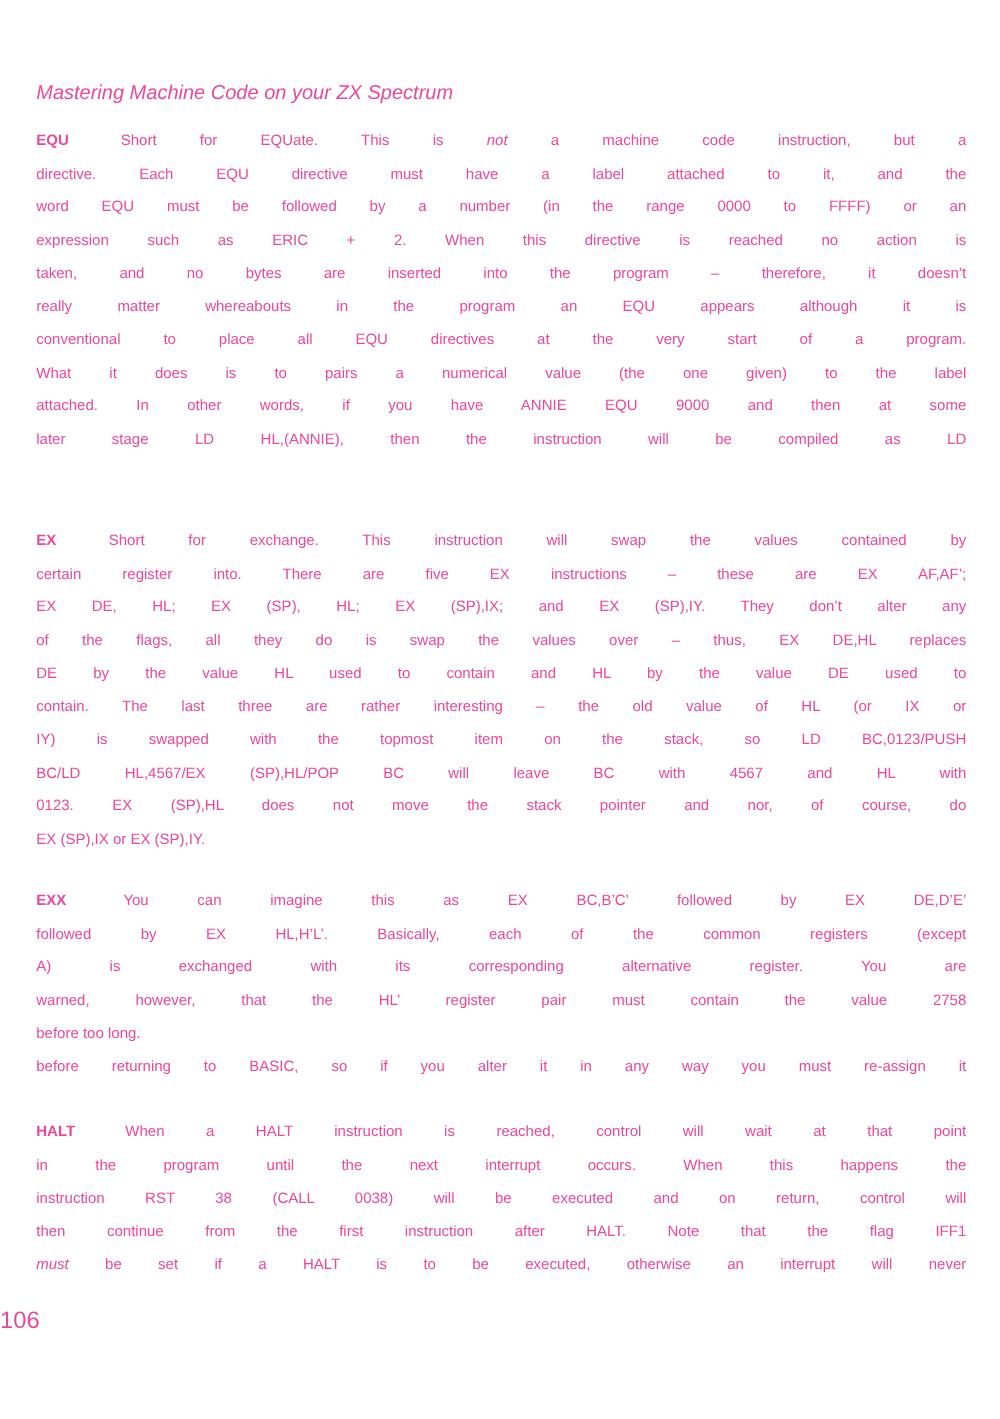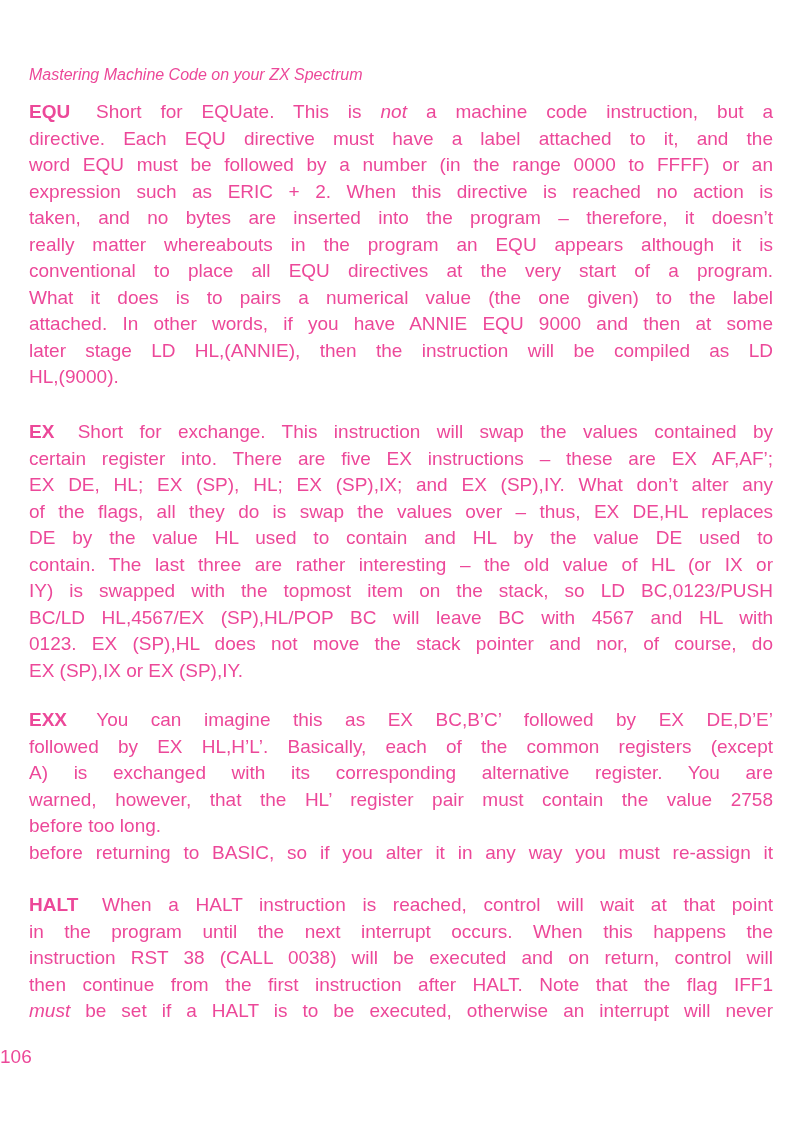--- a/index.html
+++ b/index.html
@@ -23,21 +23,21 @@
     top: 64px;
     font-size: 16px;
     line-height: 22px;
     font-style: italic;
     white-space: nowrap;
   }
   .para {
     position: absolute;
     left: 29px;
     width: 744px;
-    font-size: 19px;
+    font-size: 12px;
     line-height: 26.5px;
   }
   .para[data-para="0"] { top: 99px; }
   .para[data-para="1"] { top: 419px; }
   .para[data-para="2"] { top: 707px; }
   .para[data-para="3"] { top: 892px; }
   .ln {
     text-align: justify;
     text-align-last: justify;
     height: 26.5px;
@@ -72,27 +72,26 @@
       <div class="ln"><b>EQU</b> Short for EQUate. This is <i>not</i> a machine code instruction, but a</div>
       <div class="ln">directive. Each EQU directive must have a label attached to it, and the</div>
       <div class="ln">word EQU must be followed by a number (in the range 0000 to FFFF) or an</div>
       <div class="ln">expression such as ERIC + 2. When this directive is reached no action is</div>
       <div class="ln">taken, and no bytes are inserted into the program – therefore, it doesn’t</div>
       <div class="ln">really matter whereabouts in the program an EQU appears although it is</div>
       <div class="ln">conventional to place all EQU directives at the very start of a program.</div>
       <div class="ln">What it does is to pairs a numerical value (the one given) to the label</div>
       <div class="ln">attached. In other words, if you have ANNIE EQU 9000 and then at some</div>
       <div class="ln">later stage LD HL,(ANNIE), then the instruction will be compiled as LD</div>
-      <div class="ln last">HL,(9000).</div>
     </div>
 
   <div class="para" data-para="1">
       <div class="ln"><b>EX</b> Short for exchange. This instruction will swap the values contained by</div>
       <div class="ln">certain register into. There are five EX instructions – these are EX AF,AF’;</div>
-      <div class="ln">EX DE, HL; EX (SP), HL; EX (SP),IX; and EX (SP),IY. What don’t alter any</div>
+      <div class="ln">EX DE, HL; EX (SP), HL; EX (SP),IX; and EX (SP),IY. They don’t alter any</div>
       <div class="ln">of the flags, all they do is swap the values over – thus, EX DE,HL replaces</div>
       <div class="ln">DE by the value HL used to contain and HL by the value DE used to</div>
       <div class="ln">contain. The last three are rather interesting – the old value of HL (or IX or</div>
       <div class="ln">IY) is swapped with the topmost item on the stack, so LD BC,0123/PUSH</div>
       <div class="ln">BC/LD HL,4567/EX (SP),HL/POP BC will leave BC with 4567 and HL with</div>
       <div class="ln">0123. EX (SP),HL does not move the stack pointer and nor, of course, do</div>
       <div class="ln last">EX (SP),IX or EX (SP),IY.</div>
     </div>
 
   <div class="para" data-para="2">

